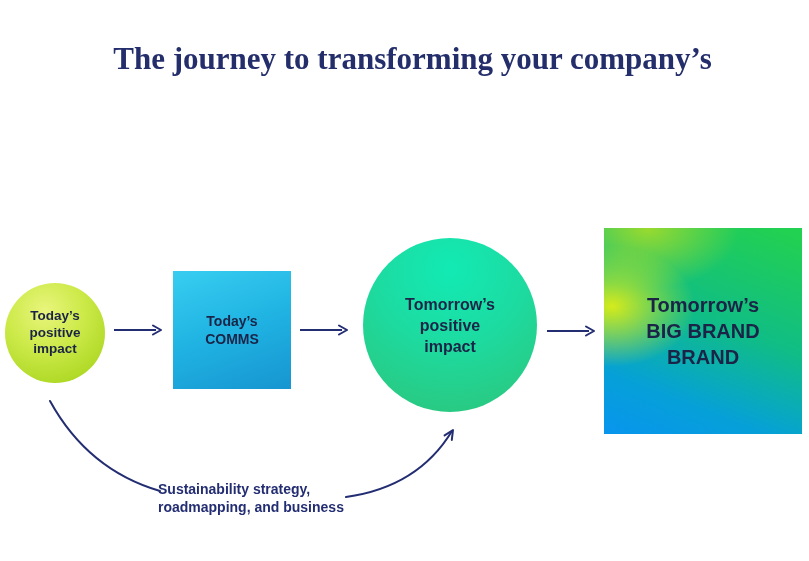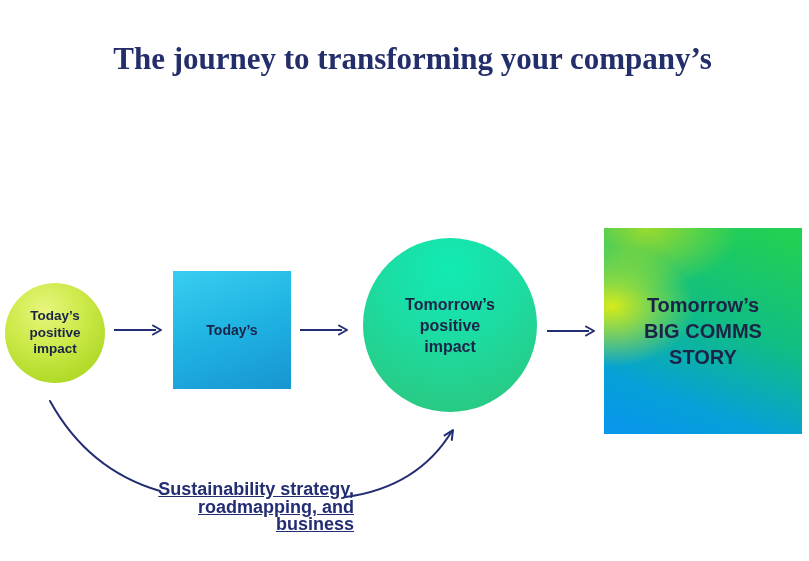--- a/index.html
+++ b/index.html
@@ -87,26 +87,25 @@
   .arrow-3 { left: 545px; top: 323px; }
 
   
   .bypass { position: absolute; left: 0; top: 0; width: 809px; height: 561px; pointer-events: none; }
   .bypass path { stroke-width: 2; stroke-linecap: round; stroke-linejoin: round; }
 
   .bypass-label {
     position: absolute;
     left: 158px; top: 481px;
     width: 196px;
-    text-align: right;
-    font-size: 18px;
+    text-align: left;
+    font-size: 14px;
     line-height: 17.5px;
     font-weight: 700;
     color: var(--arrow-navy, #232d72);
-    text-decoration: underline;
   }
 </style>
 </head>
 <body>
 
 <div class="canvas">
 
   <h1 class="title">
     <span class="line">The journey to transforming your company’s</span>
   </h1>
@@ -120,20 +119,21 @@
   </div>
 
   <svg class="arrow arrow-1" viewBox="0 0 52 16">
     <line x1="2" y1="8" x2="44" y2="8"></line>
     <path d="M41 3.5 L49 8 L41 12.5"></path>
   </svg>
 
   <div class="shape square-small">
     <div class="shape-label">
       <div>Today’s</div>
+      <div>COMMS</div>
     </div>
   </div>
 
   <svg class="arrow arrow-2" viewBox="0 0 52 16">
     <line x1="2" y1="8" x2="44" y2="8"></line>
     <path d="M41 3.5 L49 8 L41 12.5"></path>
   </svg>
 
   <div class="shape circle-big">
     <div class="shape-label">
@@ -144,22 +144,22 @@
   </div>
 
   <svg class="arrow arrow-3" viewBox="0 0 52 16">
     <line x1="2" y1="8" x2="44" y2="8"></line>
     <path d="M41 3.5 L49 8 L41 12.5"></path>
   </svg>
 
   <div class="shape square-big">
     <div class="shape-label">
       <div>Tomorrow’s</div>
-      <div>BIG COMMS</div>
-      <div>STORY</div>
+      <div>BIG BRAND</div>
+      <div>BRAND</div>
     </div>
   </div>
 
   <svg class="bypass" viewBox="0 0 809 561">
     <path d="M 50 401 Q 88 470 160 491"></path>
     <path d="M 346 497 Q 418 487 452 431"></path>
     <path d="M 444.6 435.4 L 453 430 L 451.8 439.9"></path>
   </svg>
 
   <div class="bypass-label">

